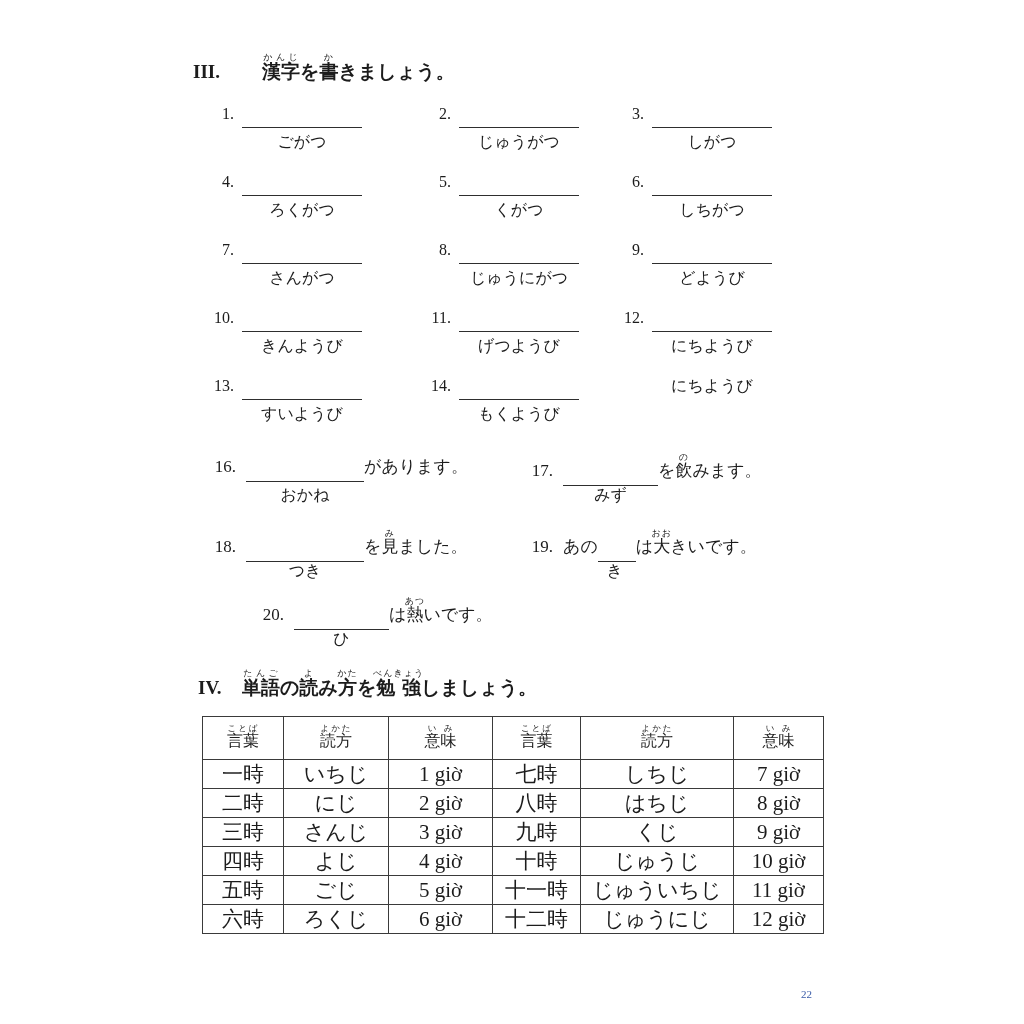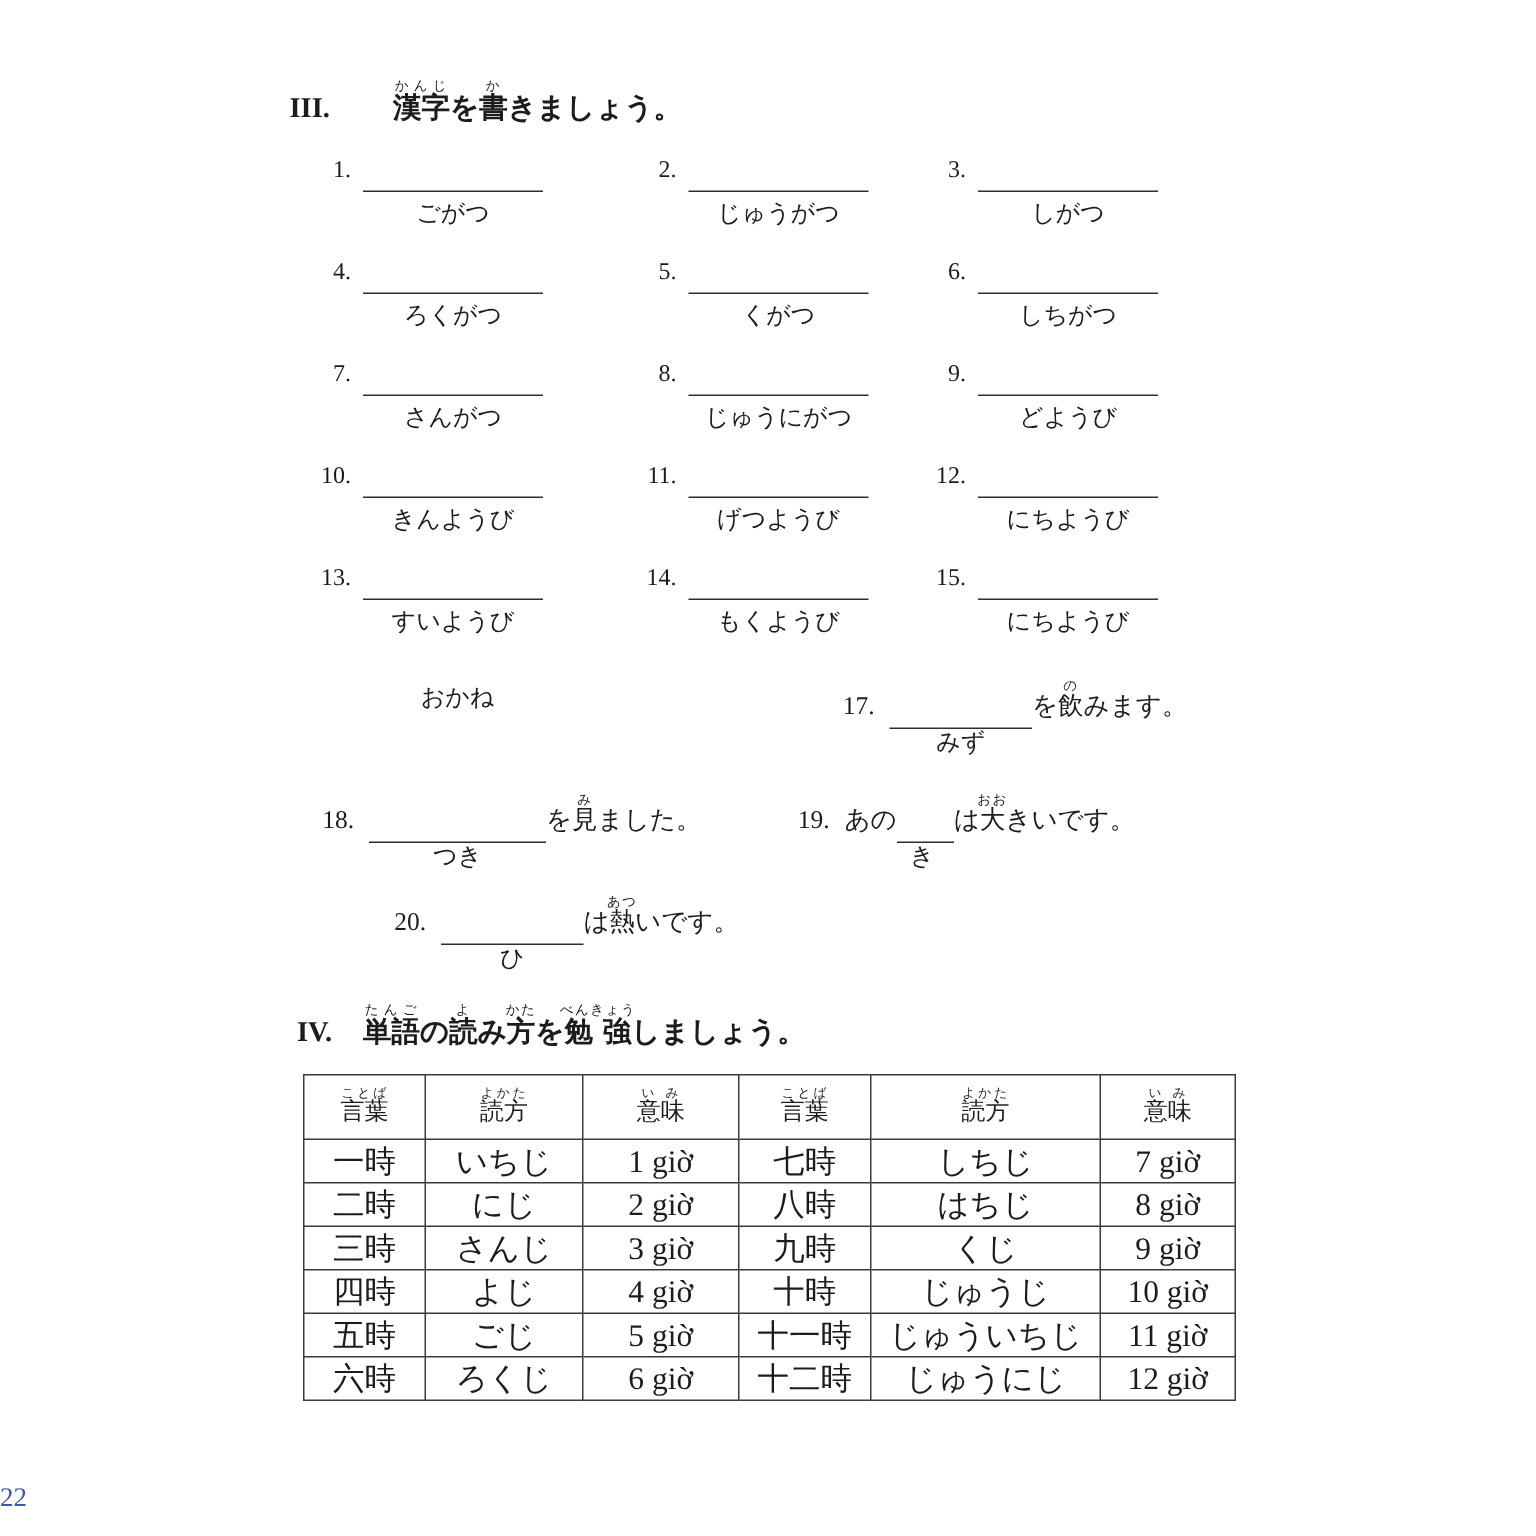--- a/index.html
+++ b/index.html
@@ -46,21 +46,21 @@
   #vocab-table{position:absolute;left:202px;top:716px;border-collapse:collapse;table-layout:fixed;}
   #vocab-table th,#vocab-table td{
     border:1px solid #3a3a3a;text-align:center;vertical-align:middle;
     font-weight:normal;padding:0;overflow:hidden;
   }
   #vocab-table th{height:42px;font-size:16px;}
   #vocab-table th rt{font-size:8.5px;}
   #vocab-table td{height:28px;font-size:21px;}
 
   
-  #page-number{position:absolute;left:0;right:16px;top:988px;text-align:left;font-size:18px;}
+  #page-number{position:absolute;left:0;right:16px;top:988px;text-align:right;font-size:11px;}
 </style>
 </head>
 <body>
 
 <div class="page">
 
   <div class="sec-header" id="sec3-header">
     <span class="sec-label">III.</span><span class="sec-title"><ruby>漢字<rt>かんじ</rt></ruby>を<ruby>書<rt>か</rt></ruby>きましょう。</span>
   </div>
 
@@ -115,30 +115,30 @@
       </div>
       <div class="gitem">
         <div class="l1"><span class="num">13.</span><span class="blank"></span></div>
         <div class="l2"><span class="num ghost">13.</span><span class="reading">すいようび</span></div>
       </div>
       <div class="gitem">
         <div class="l1"><span class="num">14.</span><span class="blank"></span></div>
         <div class="l2"><span class="num ghost">14.</span><span class="reading">もくようび</span></div>
       </div>
       <div class="gitem">
-        <div class="l1"><span class="num">15.</span><span class="blank"></span></div>
         <div class="l2"><span class="num ghost">15.</span><span class="reading">にちようび</span></div>
       </div>
     </div>
 
   <div id="sentences">
       <div class="sent" style="left: 208px; top: 452px;">
+        <div class="l1"><span class="num">16.</span><span class="blank blank-long"></span><span class="post">があります。</span></div>
         <div class="l2"><span class="num ghost">16.</span><span class="reading r-long">おかね</span></div>
       </div>
-      <div class="sent" style="left: 525px; top: 452px; margin-left: 30px;">
+      <div class="sent" style="left: 525px; top: 452px;">
         <div class="l1"><span class="num">17.</span><span class="blank blank-medium"></span><span class="post">を<ruby>飲<rt>の</rt></ruby>みます。</span></div>
         <div class="l2"><span class="num ghost">17.</span><span class="reading r-medium">みず</span></div>
       </div>
       <div class="sent" style="left: 208px; top: 528px;">
         <div class="l1"><span class="num">18.</span><span class="blank blank-long"></span><span class="post">を<ruby>見<rt>み</rt></ruby>ました。</span></div>
         <div class="l2"><span class="num ghost">18.</span><span class="reading r-long">つき</span></div>
       </div>
       <div class="sent" style="left: 525px; top: 528px;">
         <div class="l1"><span class="num">19.</span><span class="pre">あの</span><span class="blank blank-short"></span><span class="post">は<ruby>大<rt>おお</rt></ruby>きいです。</span></div>
         <div class="l2"><span class="num ghost">19.</span><span class="ghost">あの</span><span class="reading r-short">き</span></div>

